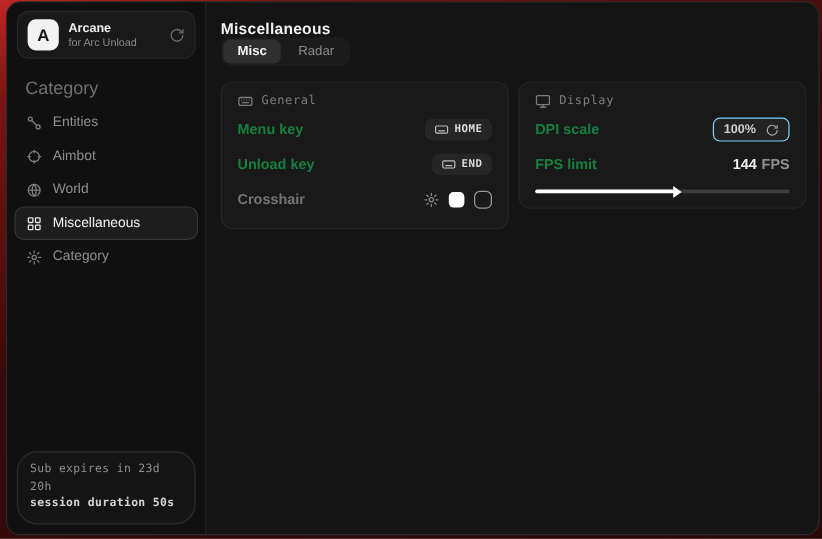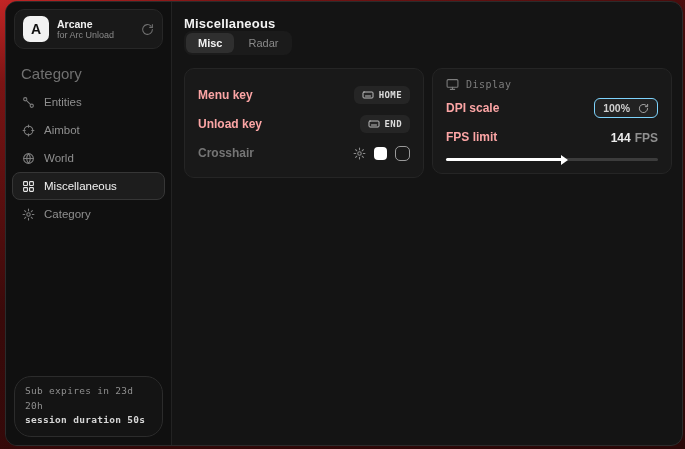--- a/index.html
+++ b/index.html
@@ -46,21 +46,21 @@
   
   .main { flex:1; padding:14px 10px 0 12px; }
   .page-title { font-size:13px; font-weight:bold; color:#f2f2f2; letter-spacing:.2px; }
   .tabs { margin-top:0; display:inline-flex; background:#1b1b1b; border-radius:8px; padding:2px; gap:2px; }
   .tab { padding:4px 12px; border-radius:6px; font-size:11px; color:#8a8a8a; cursor:default; }
   .tab.active { background:#2f2f2f; color:#f2f2f2; font-weight:bold; }
   .cards { margin-top:13px; display:flex; gap:8px; align-items:flex-start; }
   .card { width:240px; background:#191919; border:1px solid #252525; border-radius:10px; padding:9px 13px 12px 13px; }
   .card-head { display:flex; align-items:center; gap:7px; color:#7d7d7d; font-family:"DejaVu Sans Mono", monospace; font-size:10px; letter-spacing:.5px; margin-bottom:2px; }
   .row { display:flex; align-items:center; justify-content:space-between; height:24px; margin-top:5px; }
-  .row-label { font-size:12px; font-weight:bold; color:#fca5a5; }
+  .row-label { font-size:12px; font-weight:bold; color:#15803d; }
   .row-label.dim { color:#757575; }
   .keybind {
     display:inline-flex; align-items:center; gap:5px; background:#252525; border-radius:6px;
     padding:3px 8px; color:#dcdcdc; font-family:"DejaVu Sans Mono", monospace; font-size:9px; font-weight:bold; letter-spacing:.4px;
   }
   .keybind .icon { color:#bdbdbd; }
   .crosshair-controls { display:inline-flex; align-items:center; gap:8px; }
   .mini-gear { color:#8a8a8a; }
   .swatch { width:13px; height:13px; background:#ffffff; border-radius:4px; }
   .checkbox { width:15px; height:15px; border:1.5px solid #9a9a9a; border-radius:5px; background:transparent; }
@@ -169,20 +169,29 @@
     <div class="page-title">Miscellaneous</div>
 
     <div class="tabs">
       <div class="tab active">Misc</div>
       <div class="tab">Radar</div>
     </div>
 
     <div class="cards">
 
       <div class="card">
+        <div class="card-head">
+          <span class="icon">
+            <svg width="13" height="13" viewBox="0 0 24 24" fill="none" stroke="currentColor" stroke-width="2" stroke-linecap="round">
+              <rect x="2" y="6" width="20" height="12" rx="2"></rect>
+                <path d="M6 10h0M10 10h0M14 10h0M18 10h0M7 14h10"></path>
+            </svg>
+          </span>
+          <span>General</span>
+        </div>
 
         <div class="row">
           <span class="row-label">Menu key</span>
           <span class="keybind">
             <span class="icon">
               <svg width="12" height="12" viewBox="0 0 24 24" fill="none" stroke="currentColor" stroke-width="2" stroke-linecap="round">
                 <rect x="2" y="6" width="20" height="12" rx="2"></rect>
                   <path d="M7 14h10"></path>
               </svg>
             </span>

